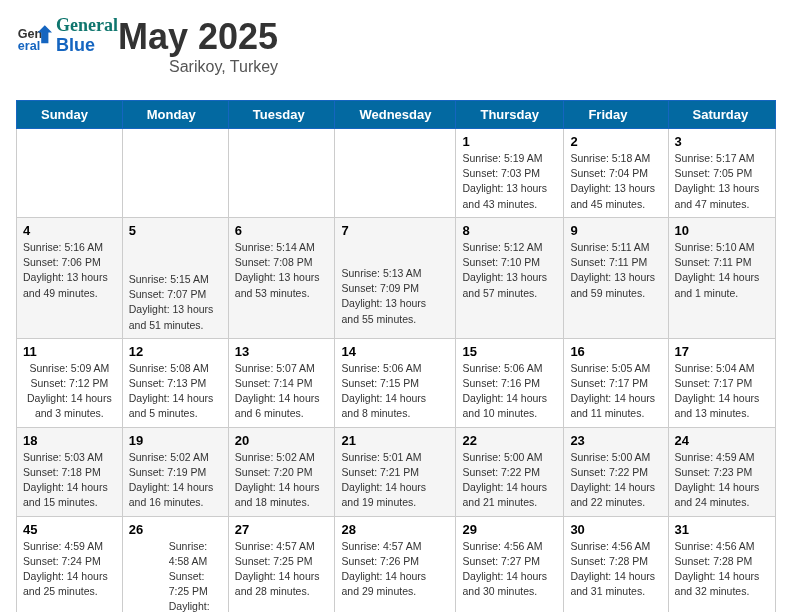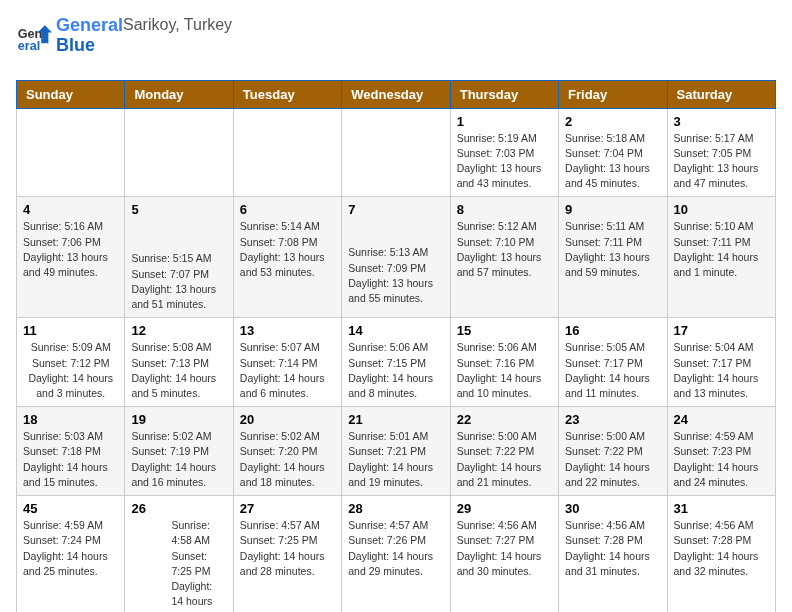--- a/index.html
+++ b/index.html
@@ -21,21 +21,21 @@
       align-items: center;
       gap: 4px;
     }
     .logo-text {
       display: flex;
       flex-direction: column;
       font-size: 18px;
       font-weight: bold;
       line-height: 1.1;
     }
-    .logo-general { color: #3b82f6; }
+    .logo-general { color: #0f766e; font-family: Liberation Serif, serif; }
     .logo-blue { color: #1565c0; }
     .logo-icon {
       width: 36px;
       height: 36px;
     }
     .title-block {
       text-align: right;
     }
     .month-title {
       font-size: 36px;
@@ -45,24 +45,24 @@
     .location {
       font-size: 16px;
       color: #555;
     }
     .calendar {
       width: 100%;
       border-collapse: collapse;
       border: 1px solid #ccc;
     }
     .calendar th {
-      background: #a16207;
+      background: #0369a1;
       color: #fff;
       text-align: left;
-      padding: 6px 9px;
+      padding: 6px 24px;
       font-size: 13px;
       border: 1px solid #1565c0;
     }
     .calendar td {
       vertical-align: top;
       padding: 5px 6px;
       border: 1px solid #ccc;
       width: 108px;
       min-height: 80px;
       font-size: 11px;
@@ -98,20 +98,21 @@
       <text x="2" y="22" font-size="14" font-weight="bold" fill="#333">Gen</text>
       <text x="2" y="36" font-size="14" font-weight="bold" fill="#1565c0">eral</text>
       <polygon points="32,8 40,16 36,16 36,28 28,28 28,16 24,16" fill="#1565c0"></polygon>
     </svg>
     <div class="logo-text">
       <span class="logo-general">General</span>
       <span class="logo-blue">Blue</span>
     </div>
   </div>
   <div class="title-block">
+    <div class="month-title">May 2025</div>
     <div class="location">Sarikoy, Turkey</div>
   </div>
 </div>
 
 <table class="calendar">
   <thead>
     <tr>
     <th>Sunday</th>
         <th>Monday</th>
         <th>Tuesday</th>

